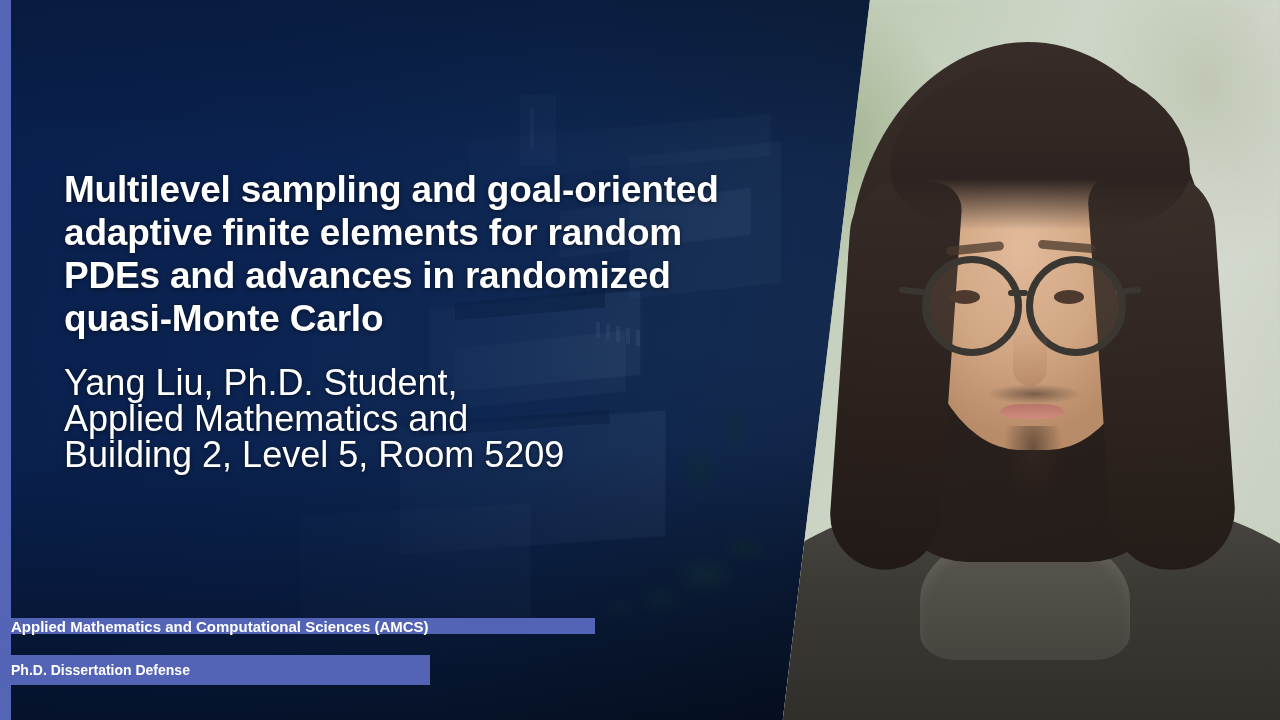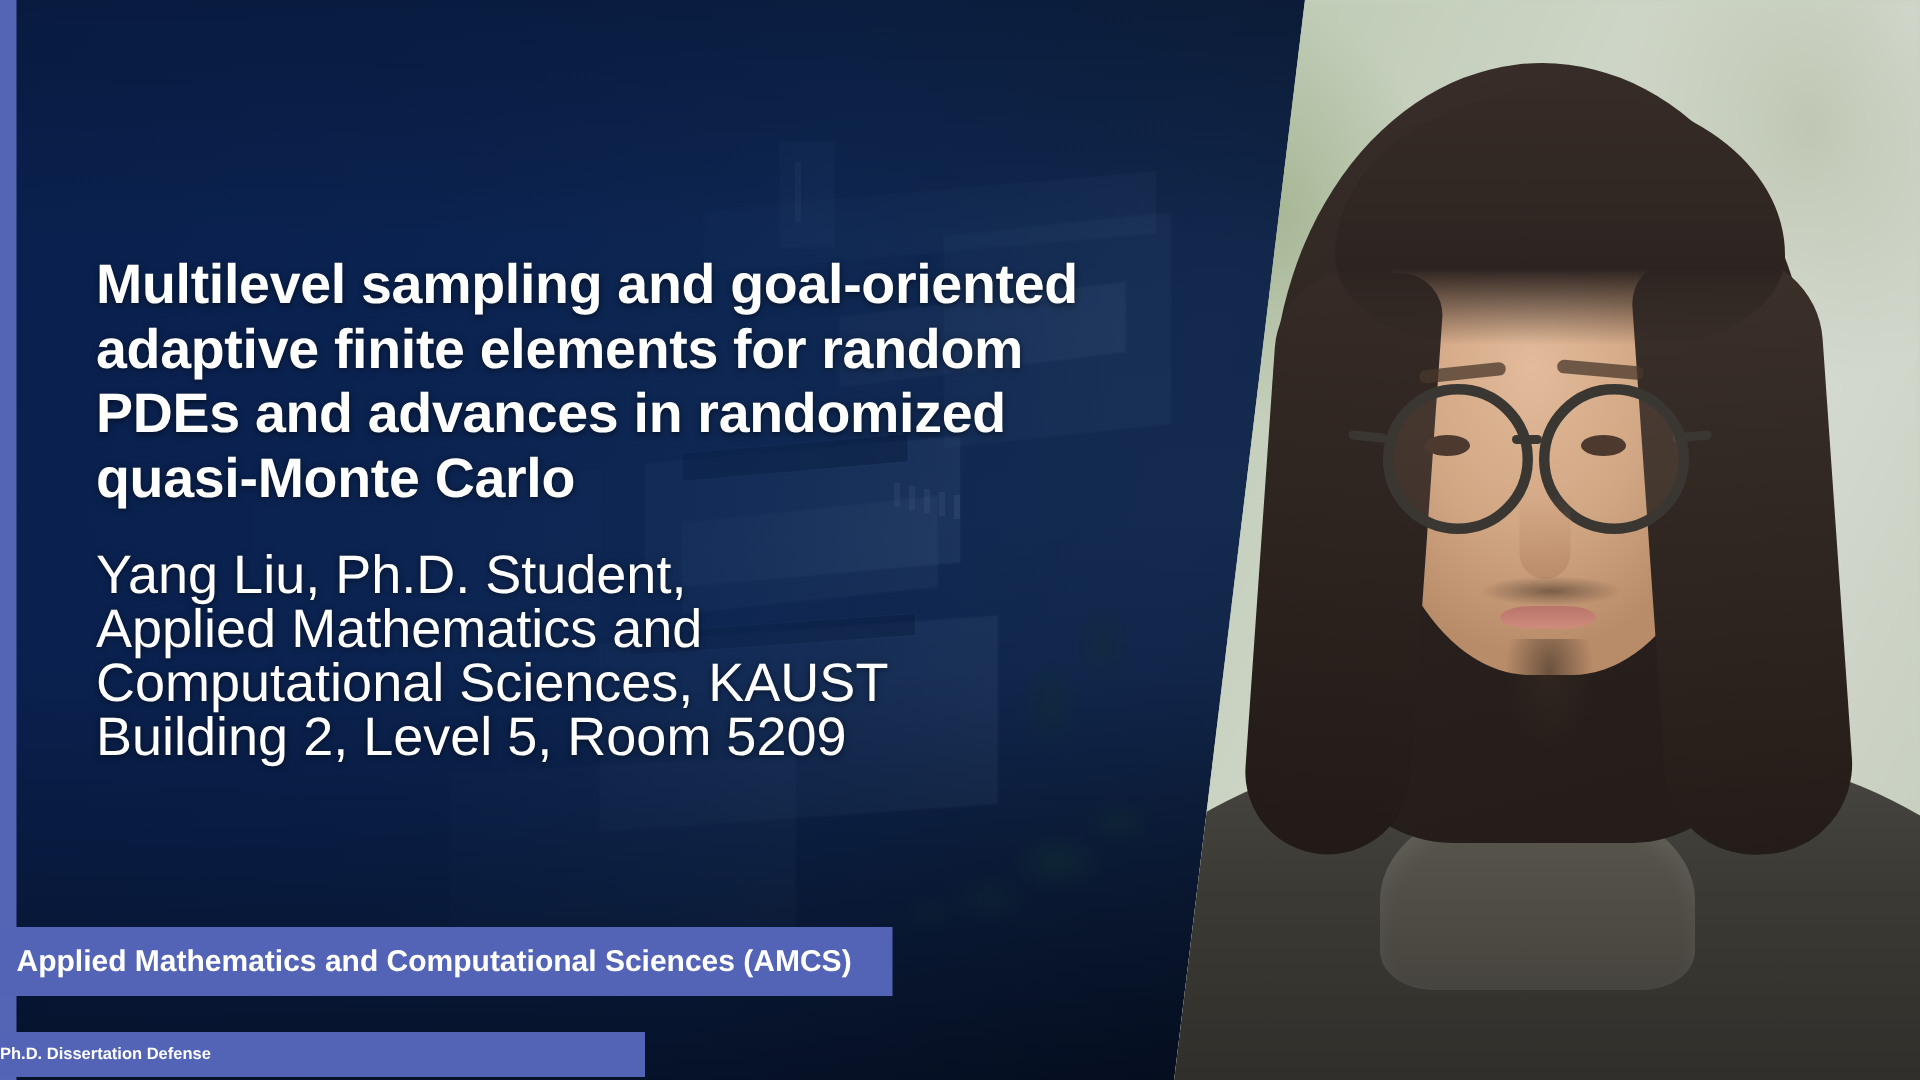--- a/index.html
+++ b/index.html
@@ -277,29 +277,29 @@
     position: absolute;
     background: #5364b6;
     color: #ffffff;
     font-weight: bold;
     display: flex;
     align-items: center;
     box-sizing: border-box;
   }
   .banner.one {
     left: 0; top: 618px;
-    width: 595px; height: 46px;
+    width: 595px; height: 16px;
     padding-left: 11px;
-    font-size: 20px;
+    font-size: 15px;
   }
   .banner.two {
     left: 0; top: 655px;
     width: 430px; height: 30px;
-    font-size: 11px;
-    margin-top: 33px;
+    padding-left: 11px;
+    font-size: 14px;
   }
 </style>
 </head>
 <body>
 
 <div id="slide">
 
   <div class="bg-photo">
     <div class="bldg b9"></div>
     <div class="bldg b7"></div>
@@ -350,21 +350,20 @@
     <div class="goatee"></div>
   </div>
 
   <div class="left-bar"></div>
 
   <div class="title">Multilevel sampling and goal-oriented adaptive finite elements for random PDEs and advances in randomized quasi-Monte Carlo</div>
 
   <div class="subtitle">
     <span class="line">Yang Liu, Ph.D. Student,</span>
     <span class="line">Applied Mathematics and</span>
-    <span class="line">Computational Sciences, KAUST</span>
     <span class="line">Building 2, Level 5, Room 5209</span>
   </div>
 
   <div class="banner one">
     <span>Applied Mathematics and Computational Sciences (AMCS)</span>
   </div>
   <div class="banner two">
     <span>Ph.D. Dissertation Defense</span>
   </div>
 

